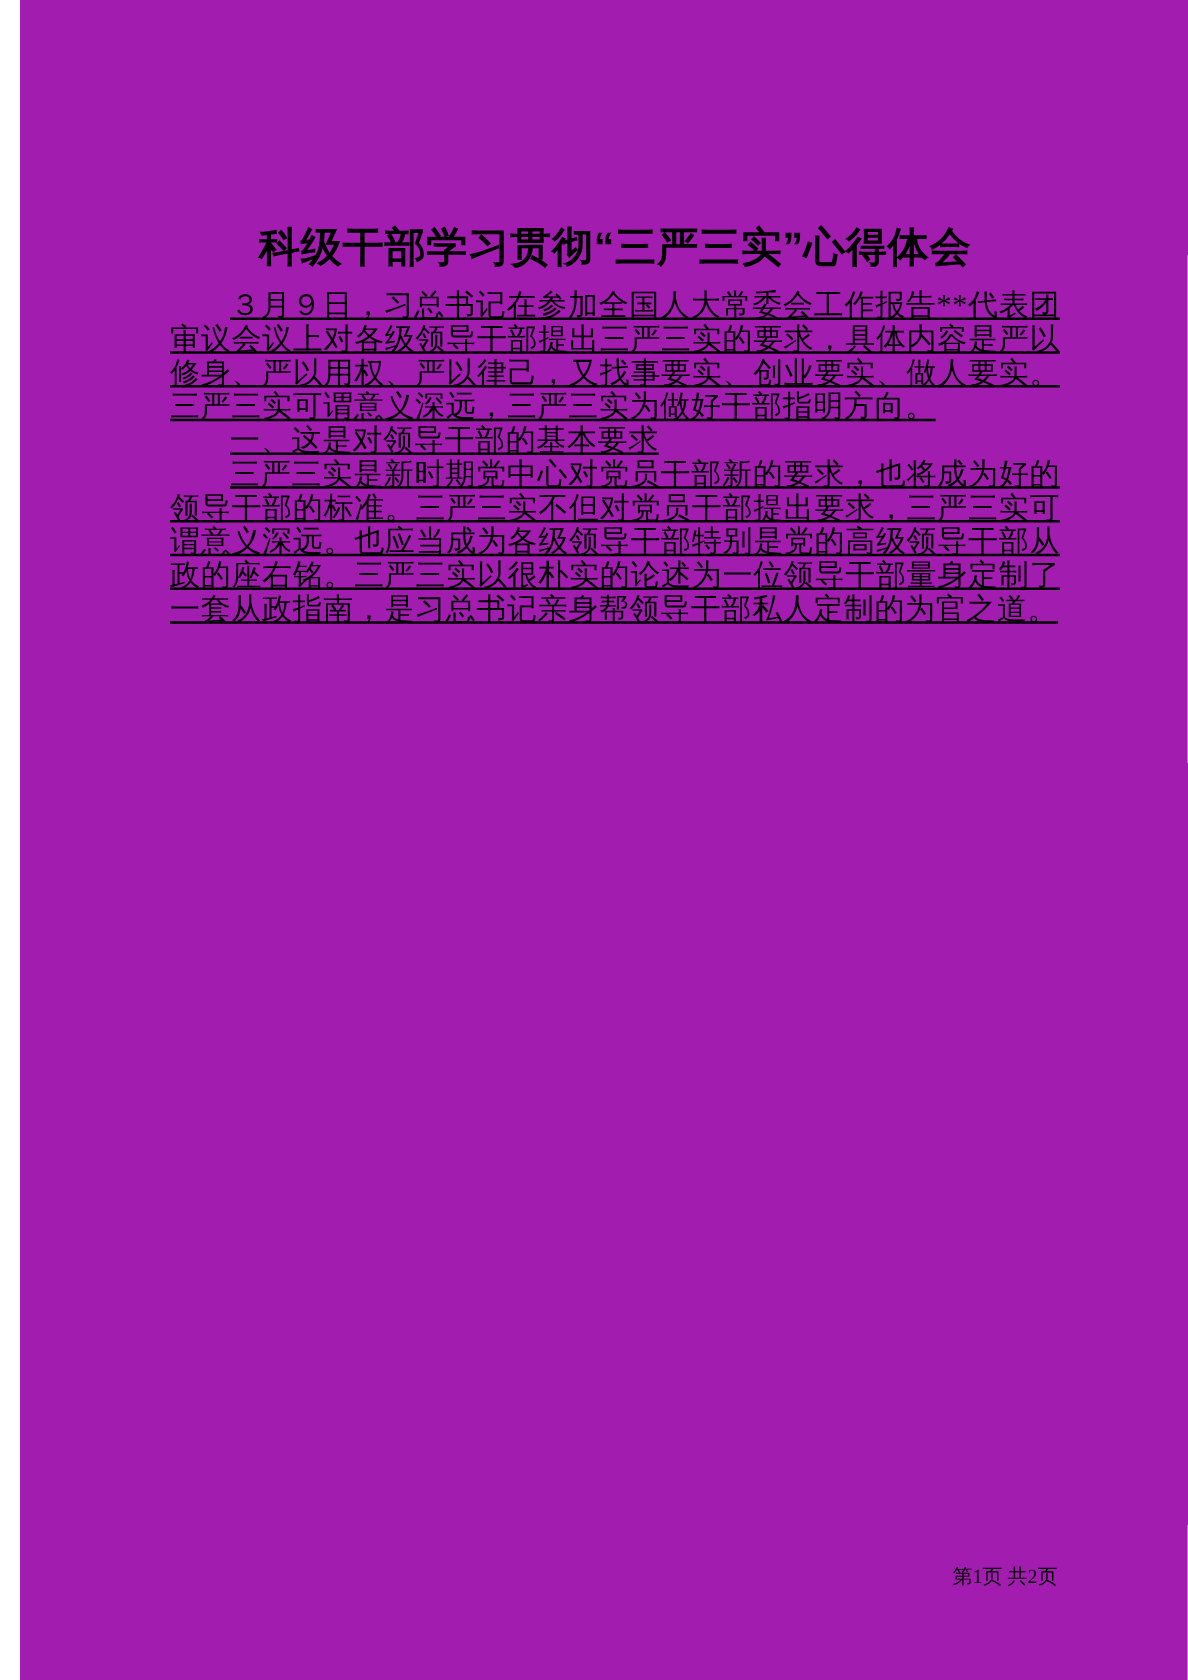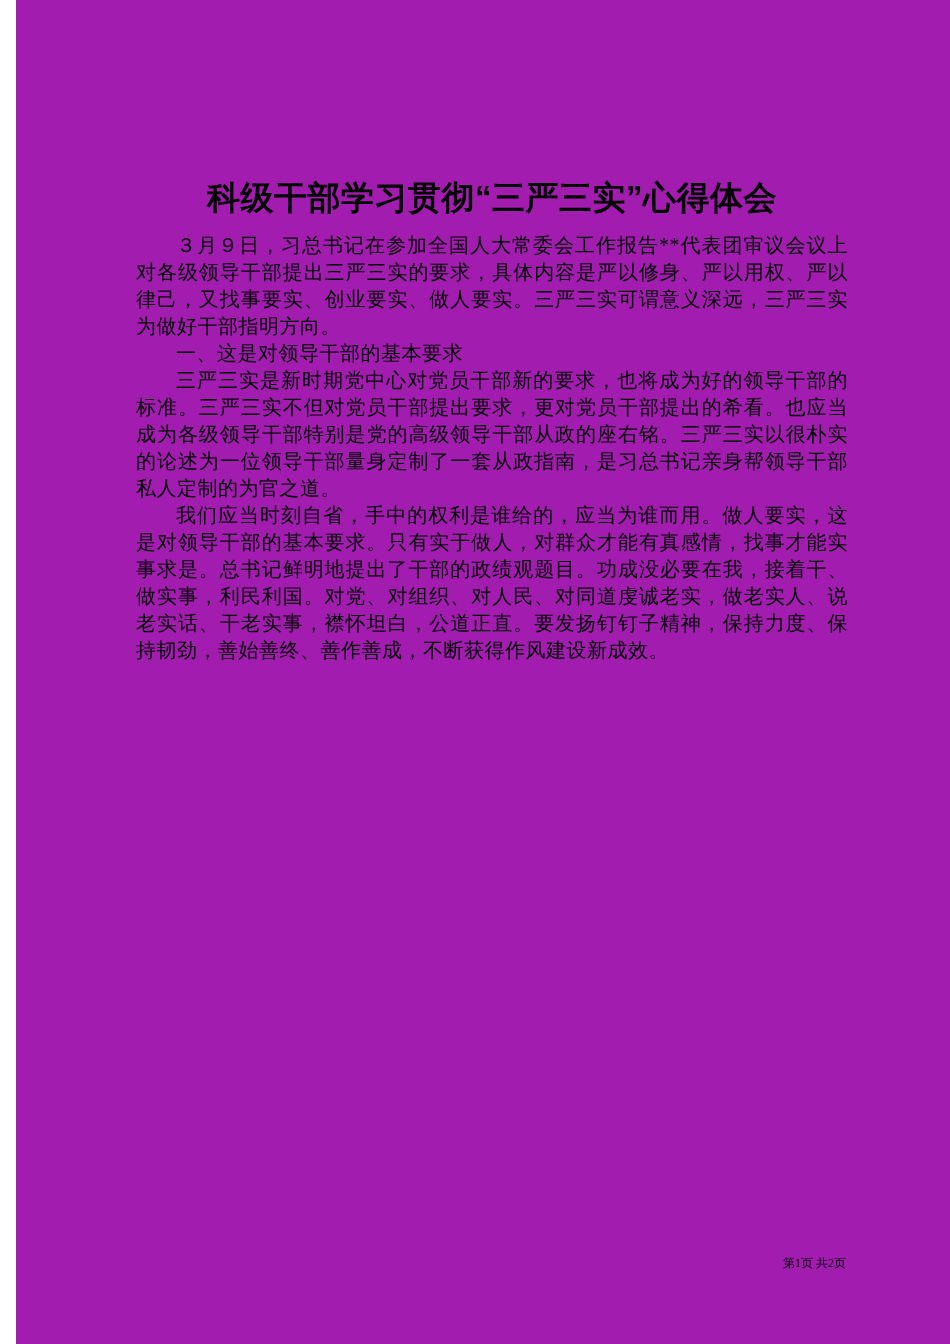--- a/index.html
+++ b/index.html
@@ -23,44 +23,44 @@
     font-family: "Liberation Sans", "DejaVu Sans", sans-serif;
     font-weight: 700;
     font-size: 33px;
     line-height: 1.2;
     text-align: center;
     margin: 0 0 14px 0;
     letter-spacing: 0.5px;
   }
   .doc-body p {
     margin: 0;
-    font-size: 20px;
+    font-size: 24px;
     line-height: 27px;
     text-align: justify;
     text-indent: 2em;
     letter-spacing: 0.5px;
+    text-decoration: underline;
   }
   .page-footer {
     position: absolute;
     right: 120px;
     bottom: 72px;
-    font-size: 12px;
+    font-size: 16px;
     font-family: "Liberation Serif", "DejaVu Serif", serif;
     color: #000000;
   }
 </style>
 </head>
 <body>
 
 <div class="page">
 
   <h1 class="doc-title">科级干部学习贯彻“三严三实”心得体会</h1>
 
   <div class="doc-body">
     <p>３月９日，习总书记在参加全国人大常委会工作报告**代表团审议会议上对各级领导干部提出三严三实的要求，具体内容是严以修身、严以用权、严以律己，又找事要实、创业要实、做人要实。三严三实可谓意义深远，三严三实为做好干部指明方向。</p>
     <p>一、这是对领导干部的基本要求</p>
-    <p>三严三实是新时期党中心对党员干部新的要求，也将成为好的领导干部的标准。三严三实不但对党员干部提出要求，更对党员干部提出的希看。也应当成为各级领导干部特别是党的高级领导干部从政的座右铭。三严三实以很朴实的论述为一位领导干部量身定制了一套从政指南，是习总书记亲身帮领导干部私人定制的为官之道。</p>
-    <p>我们应当时刻自省，手中的权利是谁给的，应当为谁而用。做人要实，这是对领导干部的基本要求。只有实于做人，对群众才能有真感情，找事才能实事求是。总书记鲜明地提出了干部的政绩观题目。功成没必要在我，接着干、做实事，利民利国。对党、对组织、对人民、对同道虔诚老实，做老实人、说老实话、干老实事，襟怀坦白，公道正直。要发扬钉钉子精神，保持力度、保持韧劲，善始善终、善作善成，不断获得作风建设新成效。</p>
+    <p>三严三实是新时期党中心对党员干部新的要求，也将成为好的领导干部的标准。三严三实不但对党员干部提出要求，三严三实可谓意义深远。也应当成为各级领导干部特别是党的高级领导干部从政的座右铭。三严三实以很朴实的论述为一位领导干部量身定制了一套从政指南，是习总书记亲身帮领导干部私人定制的为官之道。</p>
   </div>
 
   <div class="page-footer">第1页 共2页</div>
 
 </div>
 
 </body></html>

